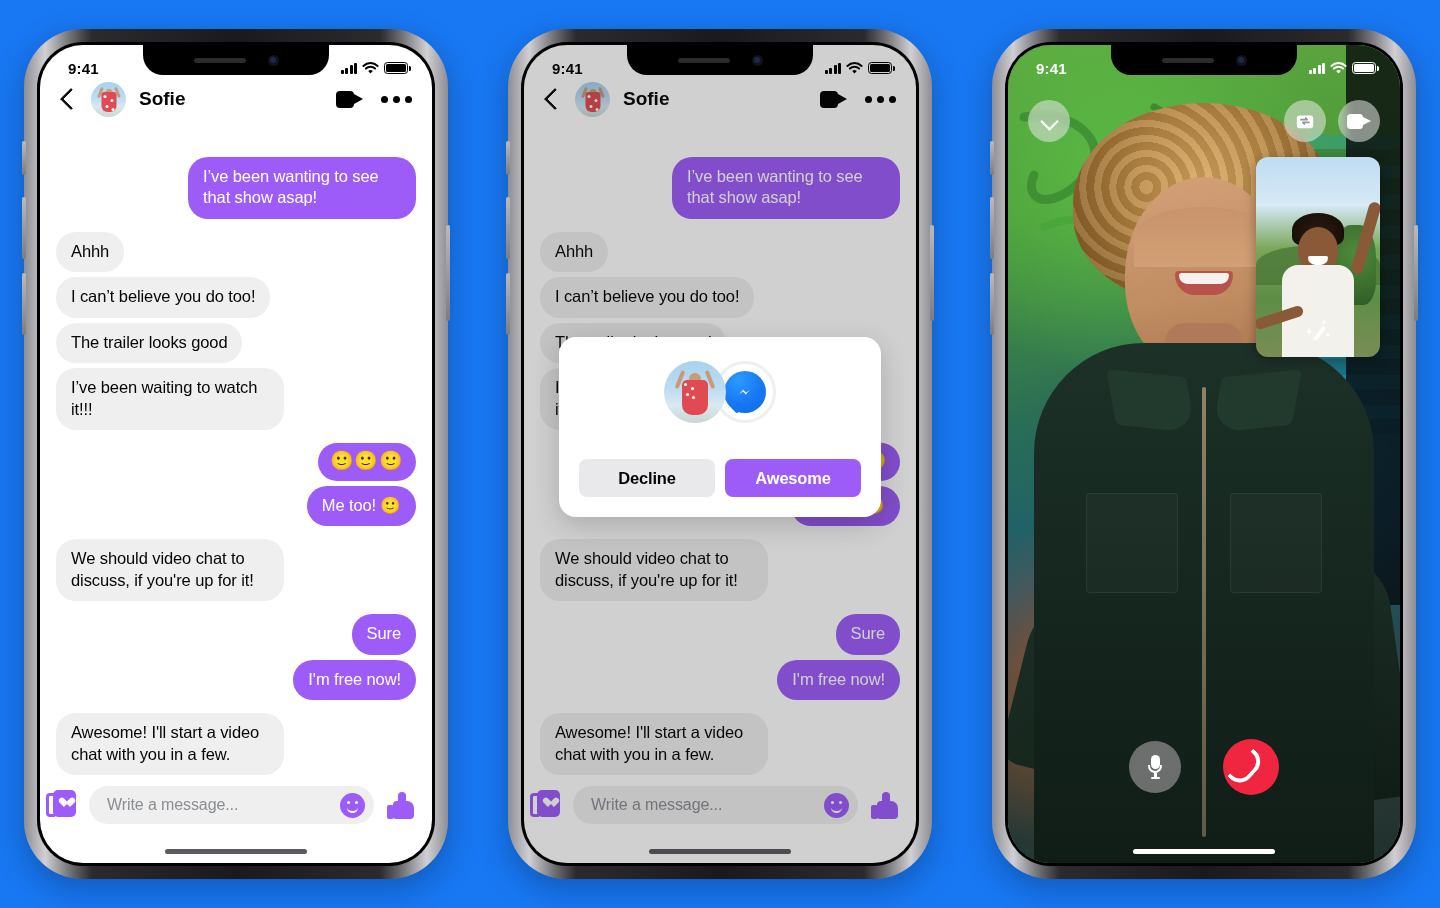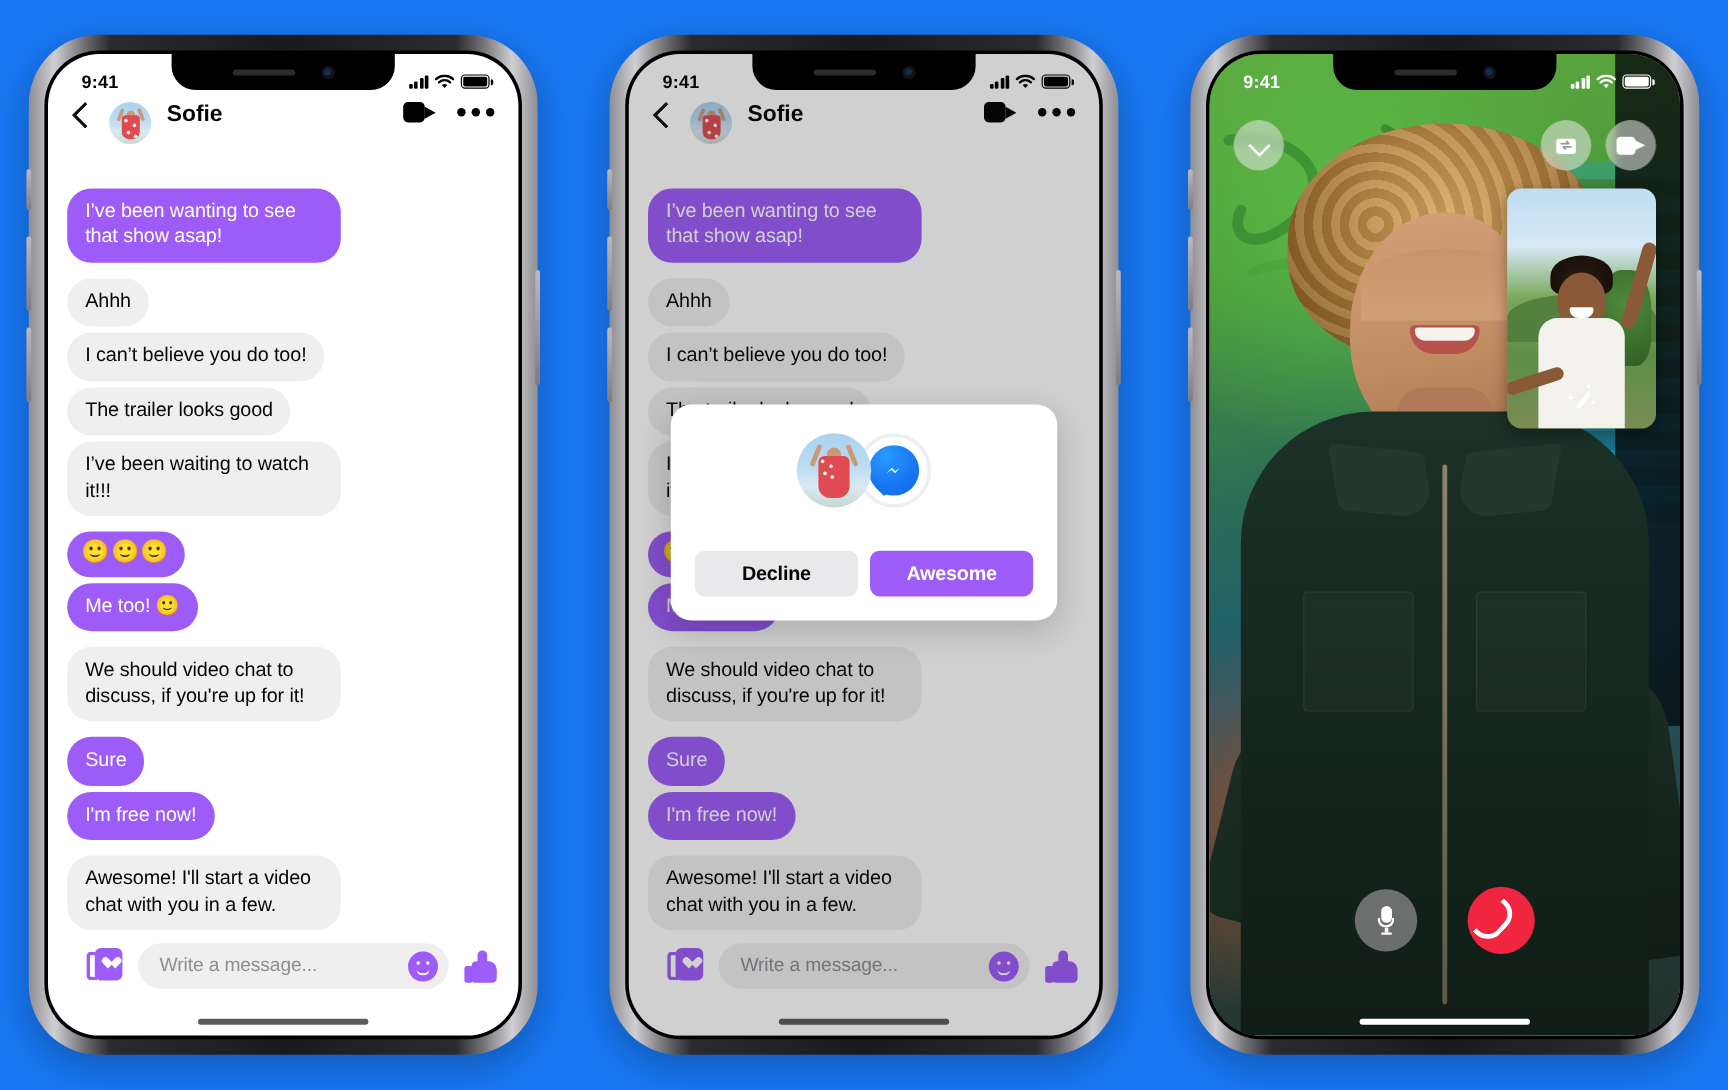--- a/index.html
+++ b/index.html
@@ -73,22 +73,22 @@
   .bars i:nth-child(1){height:4px}.bars i:nth-child(2){height:6px}
   .bars i:nth-child(3){height:8.5px}.bars i:nth-child(4){height:11px}
   .batt { width: 24px; height: 12px; border: 1.6px solid currentColor; border-radius: 3.5px; position: relative; padding: 1.4px; }
   .batt::after { content:''; position:absolute; right:-3.6px; top:3.4px; width:2px; height:4.5px; background:currentColor; border-radius:0 1.5px 1.5px 0; }
   .batt i { display:block; width:100%; height:100%; background: currentColor; border-radius: 1.5px; }
   .light { color: #fff; }
   .dark  { color: #000; }
 
   
   .chat-header {
-    position: absolute; top: 40px; left: 0; right: 0; height: 58px;
-    display: flex; align-items: flex-start; gap: 13px;
+    position: absolute; top: 25px; left: 0; right: 0; height: 58px;
+    display: flex; align-items: center; gap: 13px;
     padding: 0 20px 0 16px;
     z-index: 20;
   }
   .back-chevron { width: 22px; height: 22px; position: relative; flex: 0 0 auto; cursor: pointer; }
   .back-chevron::before {
     content:''; position:absolute; left:7px; top:3px;
     width: 13px; height: 13px;
     border-left: 3px solid #111; border-bottom: 3px solid #111;
     transform: rotate(45deg); border-radius: 1px;
   }
@@ -116,38 +116,38 @@
   .dots i { width: 7px; height: 7px; border-radius: 50%; background:#000; display:block; }
 
   
   .messages {
     position: absolute; top: 98px; left: 0; right: 0; bottom: 88px;
     padding: 14px 16px 0 16px;
     display: flex; flex-direction: column; gap: 5px;
     overflow: hidden;
   }
   .row { display:flex; }
-  .row.out { justify-content: flex-start; }
+  .row.out { justify-content: flex-end; }
   .row.in  { justify-content: flex-start; }
   .bubble {
     max-width: 228px;
     padding: 9px 15px 10px 15px;
     border-radius: 20px;
     font-size: 16.5px; line-height: 1.30; letter-spacing: -.1px;
   }
   .bubble.out { background: #9D5CF7; color: #fff; }
   .bubble.in  { background: #EFEFEF; color: #050505; }
   .bubble.emoji-only { font-size: 19px; padding: 6px 12px 7px 12px; letter-spacing: 1px; }
   .gap-lg { height: 12px; }
 
   
   .composer {
     position: absolute; left: 0; right: 0; bottom: 0; height: 88px;
     display: flex; align-items: center; gap: 13px;
-    padding: 0 18px 28px 32px;
+    padding: 0 18px 28px 6px;
     z-index: 18;
   }
   .ic-stickers { width: 30px; height: 30px; position: relative; flex:0 0 auto; cursor:pointer; }
   .ic-stickers .back { position:absolute; left:0; top:3px; width:9px;height:24px;
     border:3px solid #9D5CF7; border-right:none; border-radius:4px 0 0 4px; }
   .ic-stickers .front { position:absolute; left:7px; top:0; width:23px;height:27px;
     background:#9D5CF7; border-radius:5px; display:flex;align-items:center;justify-content:center; }
   .heart { width:11px; height:11px; position:relative; }
   .heart::before, .heart::after { content:''; position:absolute; width:6px;height:9px;
     background:#fff; border-radius:6px 6px 0 0; top:0; }

